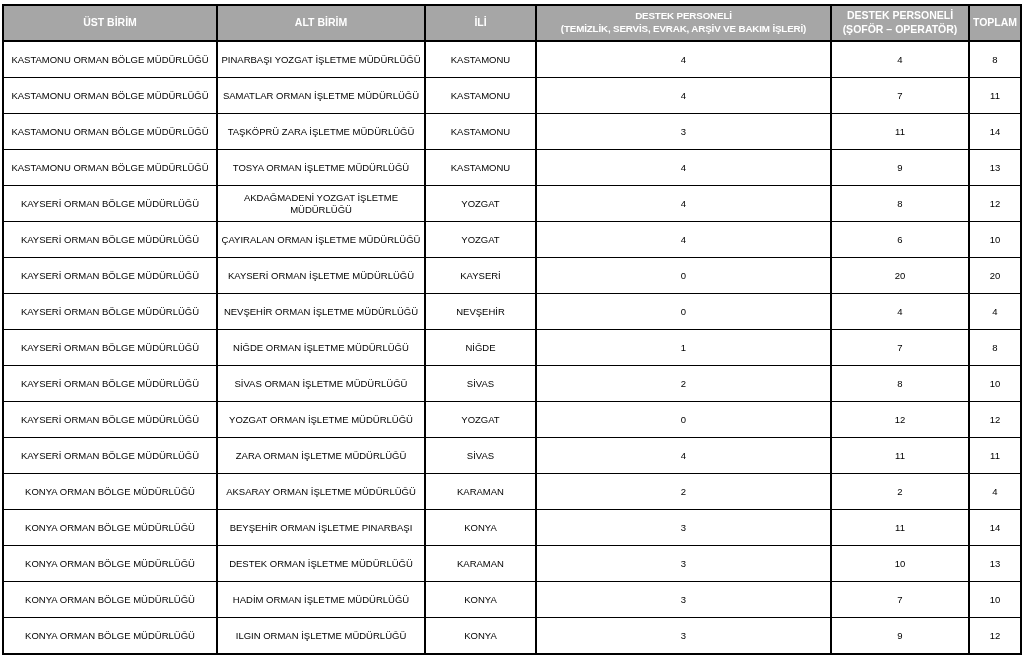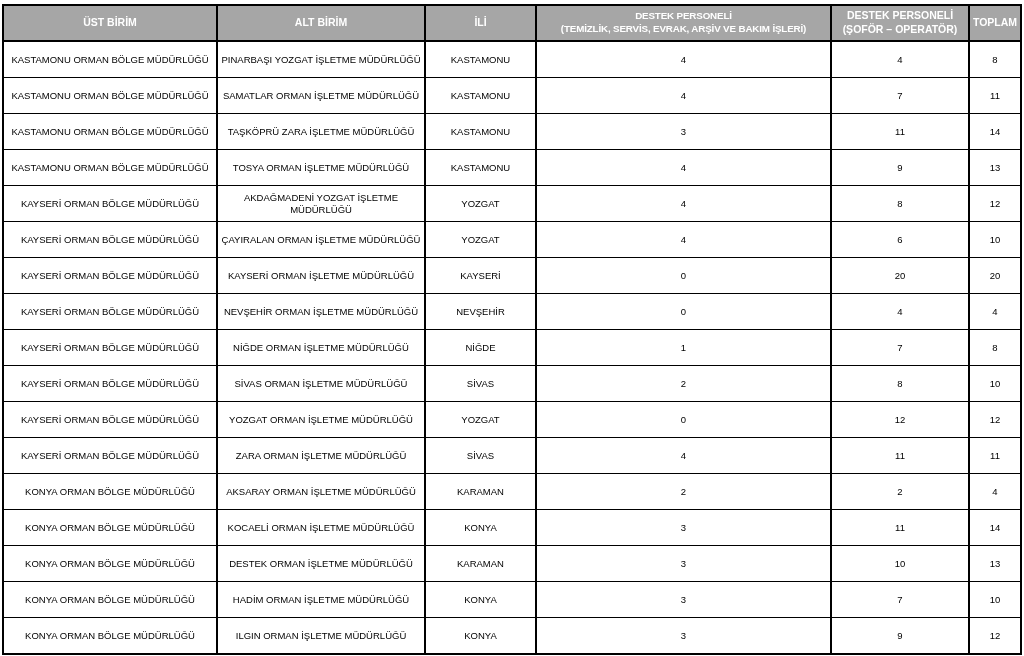--- a/index.html
+++ b/index.html
@@ -182,21 +182,21 @@
         <tr>
     <td class="left">KONYA ORMAN BÖLGE MÜDÜRLÜĞÜ</td>
     <td class="left">AKSARAY ORMAN İŞLETME MÜDÜRLÜĞÜ</td>
     <td class="left">KARAMAN</td>
     <td class="center">2</td>
     <td class="center">2</td>
     <td class="center">4</td>
   </tr>
         <tr>
     <td class="left">KONYA ORMAN BÖLGE MÜDÜRLÜĞÜ</td>
-    <td class="left">KOCAELİ ORMAN İŞLETME MÜDÜRLÜĞÜ</td>
+    <td class="left">BEYŞEHİR ORMAN İŞLETME PINARBAŞI</td>
     <td class="left">KONYA</td>
     <td class="center">3</td>
     <td class="center">11</td>
     <td class="center">14</td>
   </tr>
         <tr>
     <td class="left">KONYA ORMAN BÖLGE MÜDÜRLÜĞÜ</td>
     <td class="left">DESTEK ORMAN İŞLETME MÜDÜRLÜĞÜ</td>
     <td class="left">KARAMAN</td>
     <td class="center">3</td>

